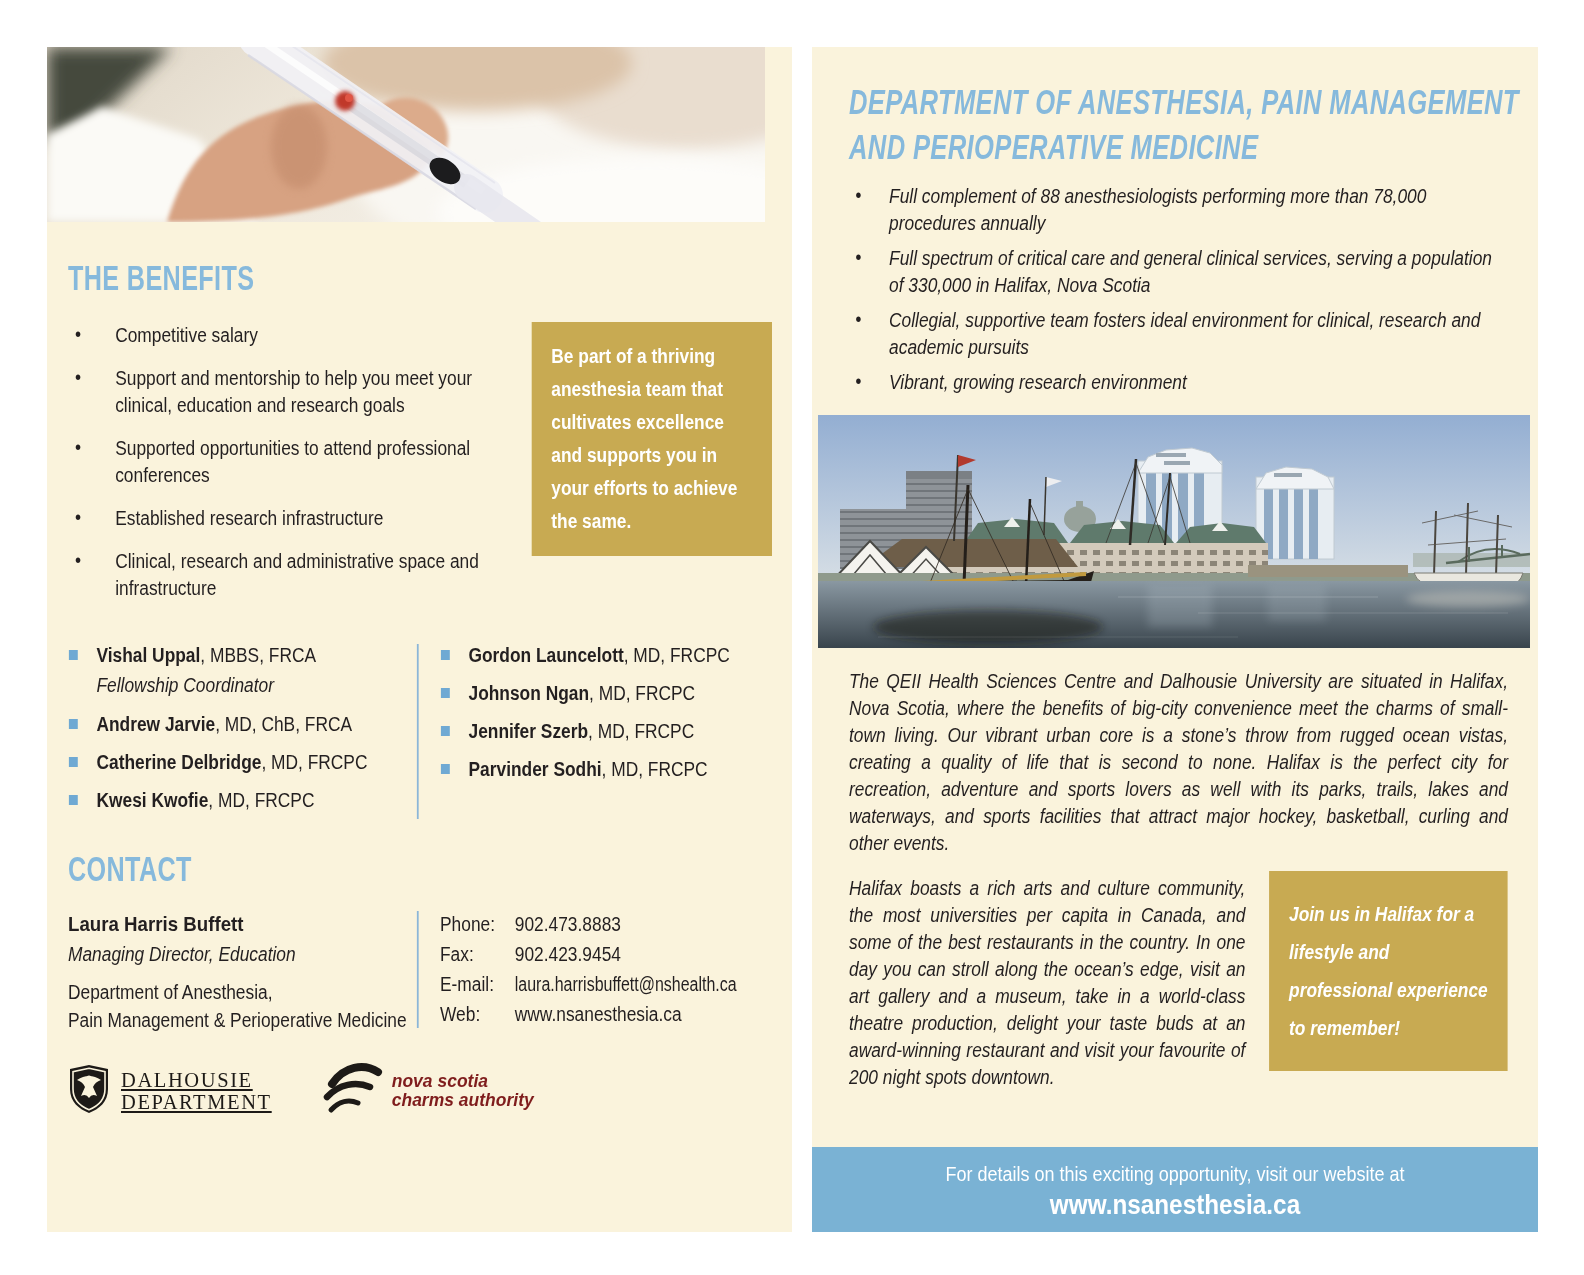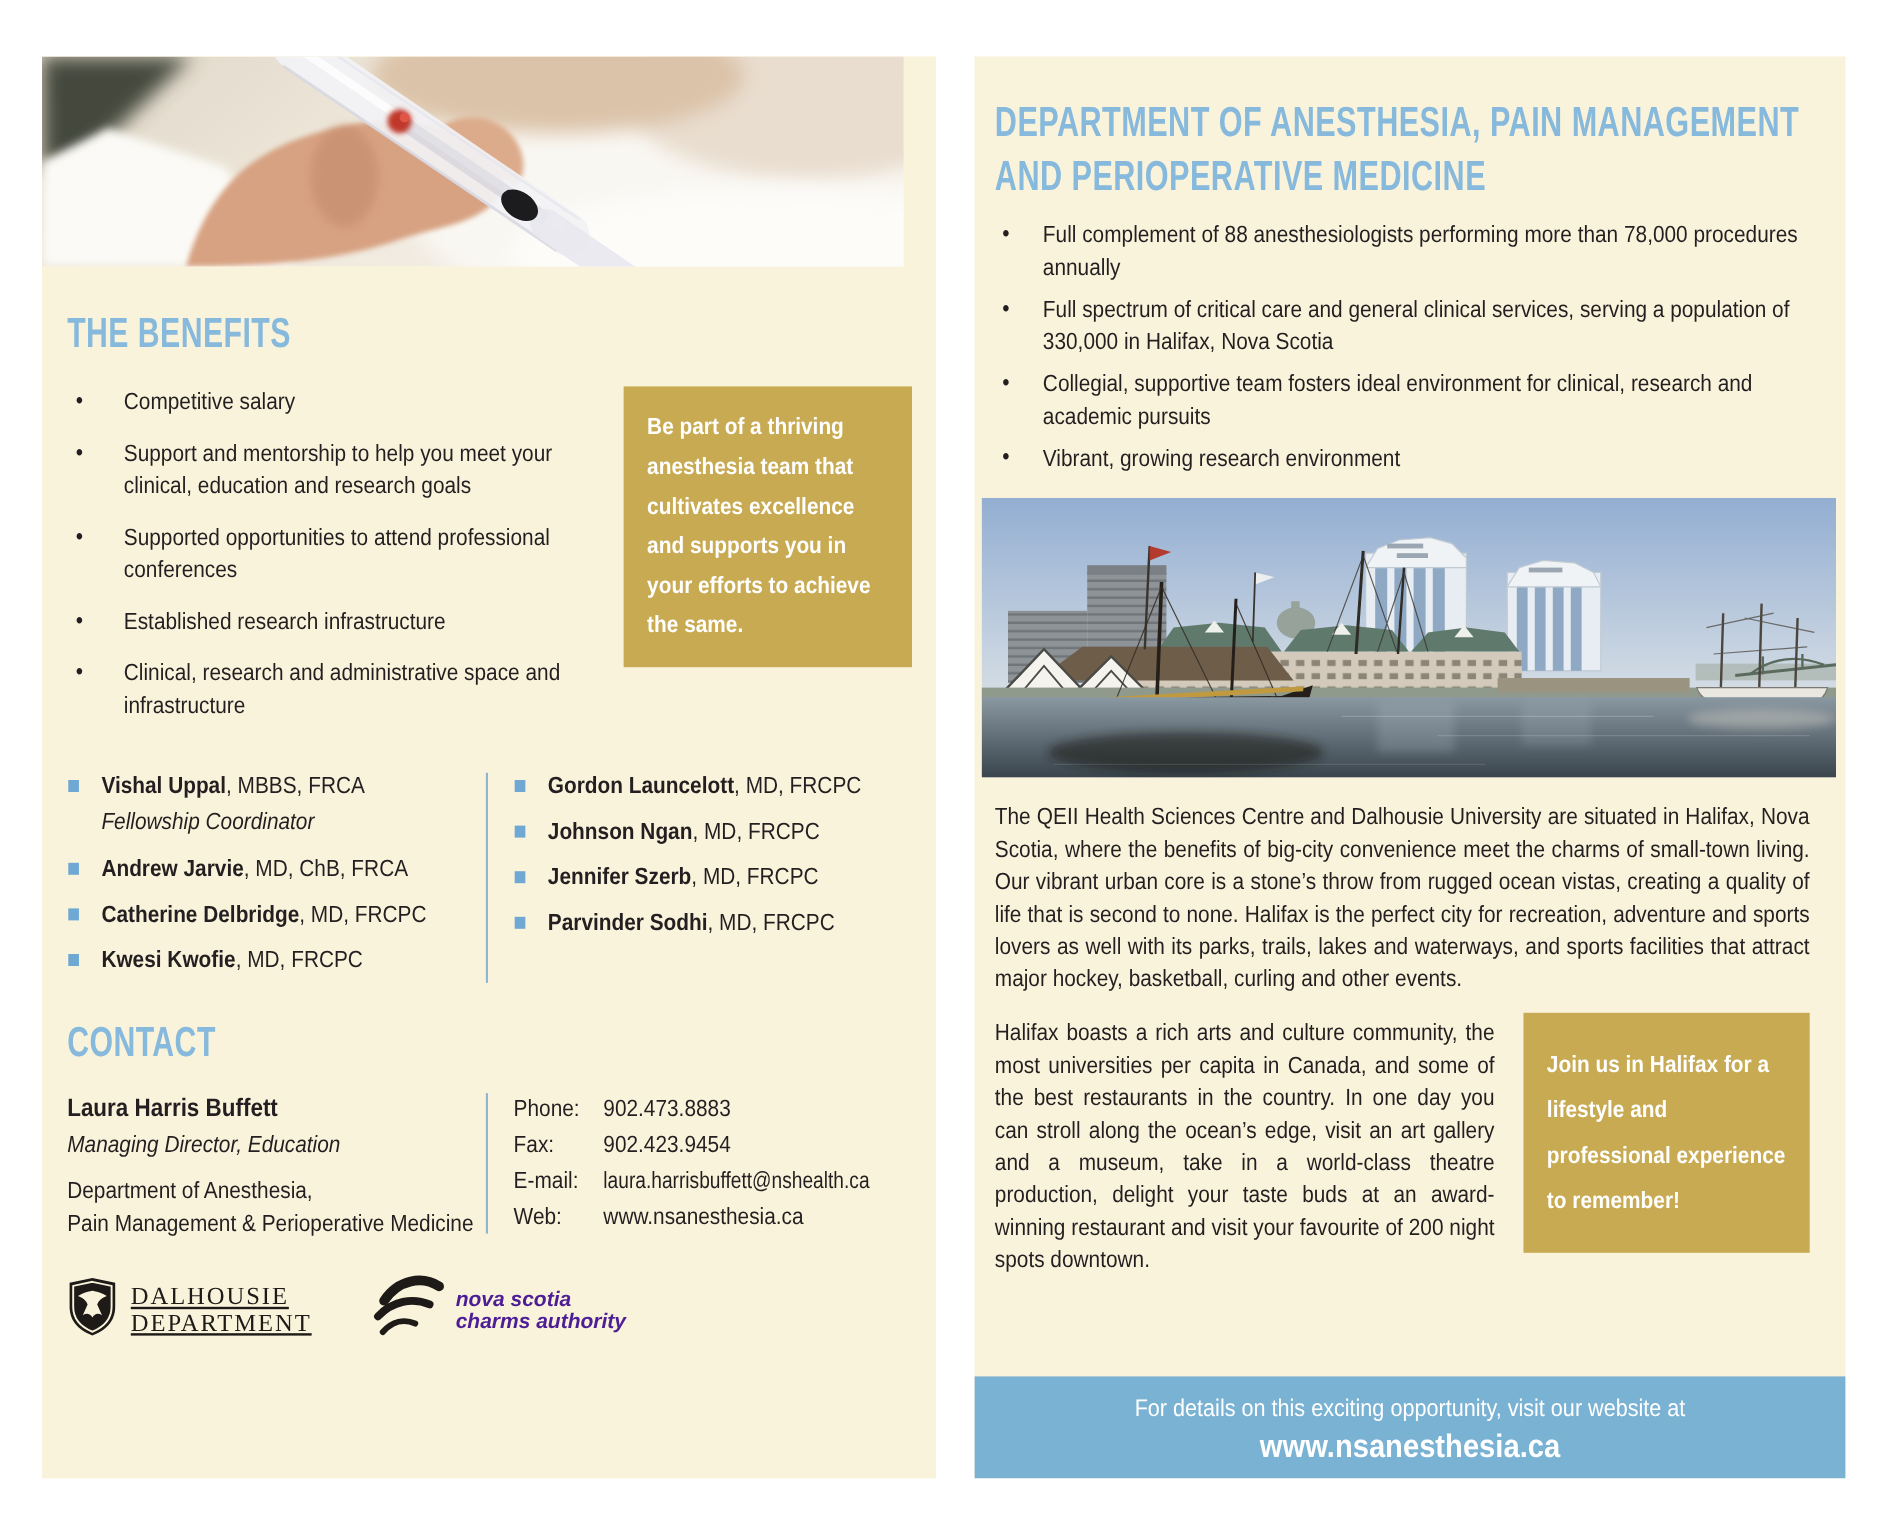--- a/index.html
+++ b/index.html
@@ -2,21 +2,21 @@
 <html style="--cream: #FAF3DC; --blue: #86B9DC; --gold: #C8AA52; --footer-blue: #7AB2D4; --ink: #231F20; --bullet-blue: #6FA9D3; --divider: #8BB6D8;"><head>
 <meta charset="utf-8">
 <style>
   html,body{margin:0;padding:0;}
   body{
     width:1584px;height:1275px;position:relative;background:#ffffff;
     font-family:"Liberation Sans",sans-serif;color:var(--ink,#231F20);
     overflow:hidden;
   }
   .panel{position:absolute;top:47px;height:1185px;background:var(--cream,#FAF3DC);overflow:hidden;}
-  .left-panel{left:35px;width:745px;}
+  .left-panel{left:47px;width:745px;}
   .right-panel{left:812px;width:726px;}
 
   .photo{display:block;line-height:0;}
   .photo svg{display:block;}
 
   .left-content{padding:0 20px 0 21px;}
 
   
   .sec-title{margin:0;line-height:40px;height:40px;}
   .cond{
@@ -68,23 +68,23 @@
   .c-role{font-style:italic;line-height:30px;margin-bottom:9px;}
   .c-dept{line-height:28px;}
   .crow{display:flex;line-height:30px;}
   .clabel{width:84px;flex:0 0 auto;}
   .squeeze{display:inline-block;transform:scaleX(.92);transform-origin:0 60%;white-space:nowrap;}
 
   .logos-row{display:flex;align-items:center;margin-top:26px;}
   .dal-logo{display:flex;align-items:center;}
   .dal-text{margin-left:11px;font-family:"Liberation Serif",serif;font-size:20.5px;line-height:22px;letter-spacing:1.6px;color:#1d1a17;text-decoration:underline;}
   .nsha-logo{display:flex;align-items:center;margin-left:48px;}
-  .nsha-text{margin-left:6px;font-style:italic;font-weight:bold;font-size:17.5px;line-height:19px;color:#4c1d95;}
-
-  .rc{padding:0 30px 0 17px;}
+  .nsha-text{margin-left:6px;font-style:italic;font-weight:bold;font-size:17.5px;line-height:19px;color:#7f1d1d;}
+
+  .rc{padding:0 30px 0 37px;font-style:italic;}
   .rb{margin-top:14px;}
   .photo-halifax{margin:19px 8px 0 6px;}
   .para{margin:22px 0 0 0;text-align:justify;}
   .para2-wrap{margin-top:18px;}
   .para2-wrap p{margin:0;text-align:justify;}
 
   .blue-footer{
     position:absolute;left:0;bottom:0;width:100%;height:85px;
     background:var(--footer-blue,#7AB2D4);color:#fff;text-align:center;
     padding-top:13px;box-sizing:border-box;

